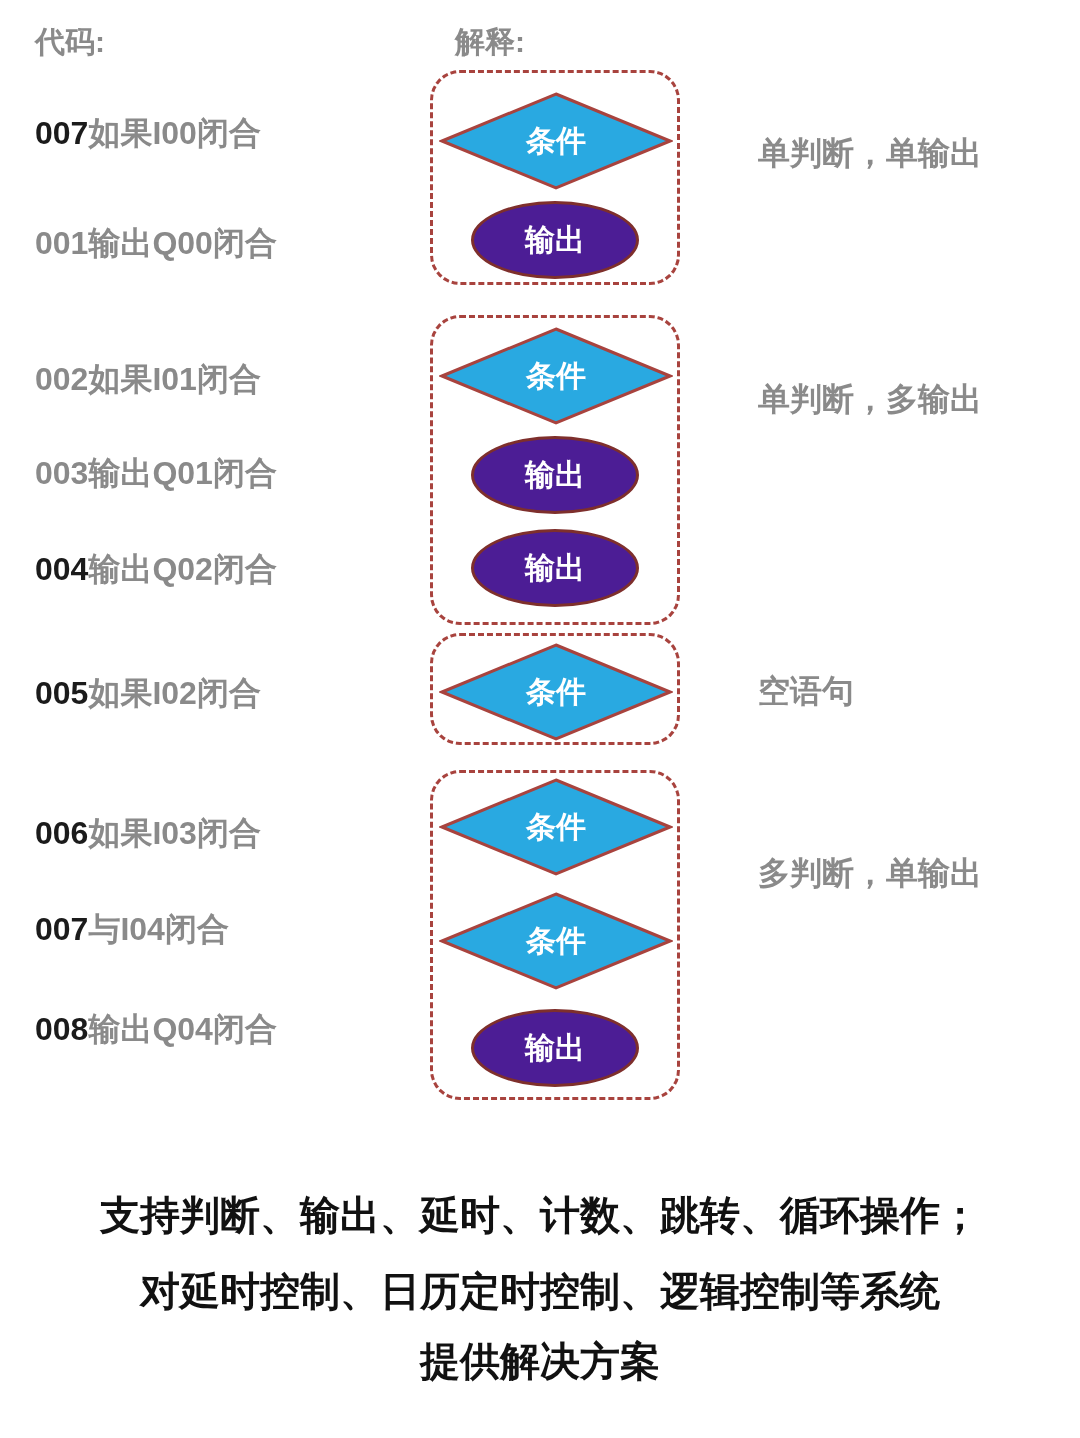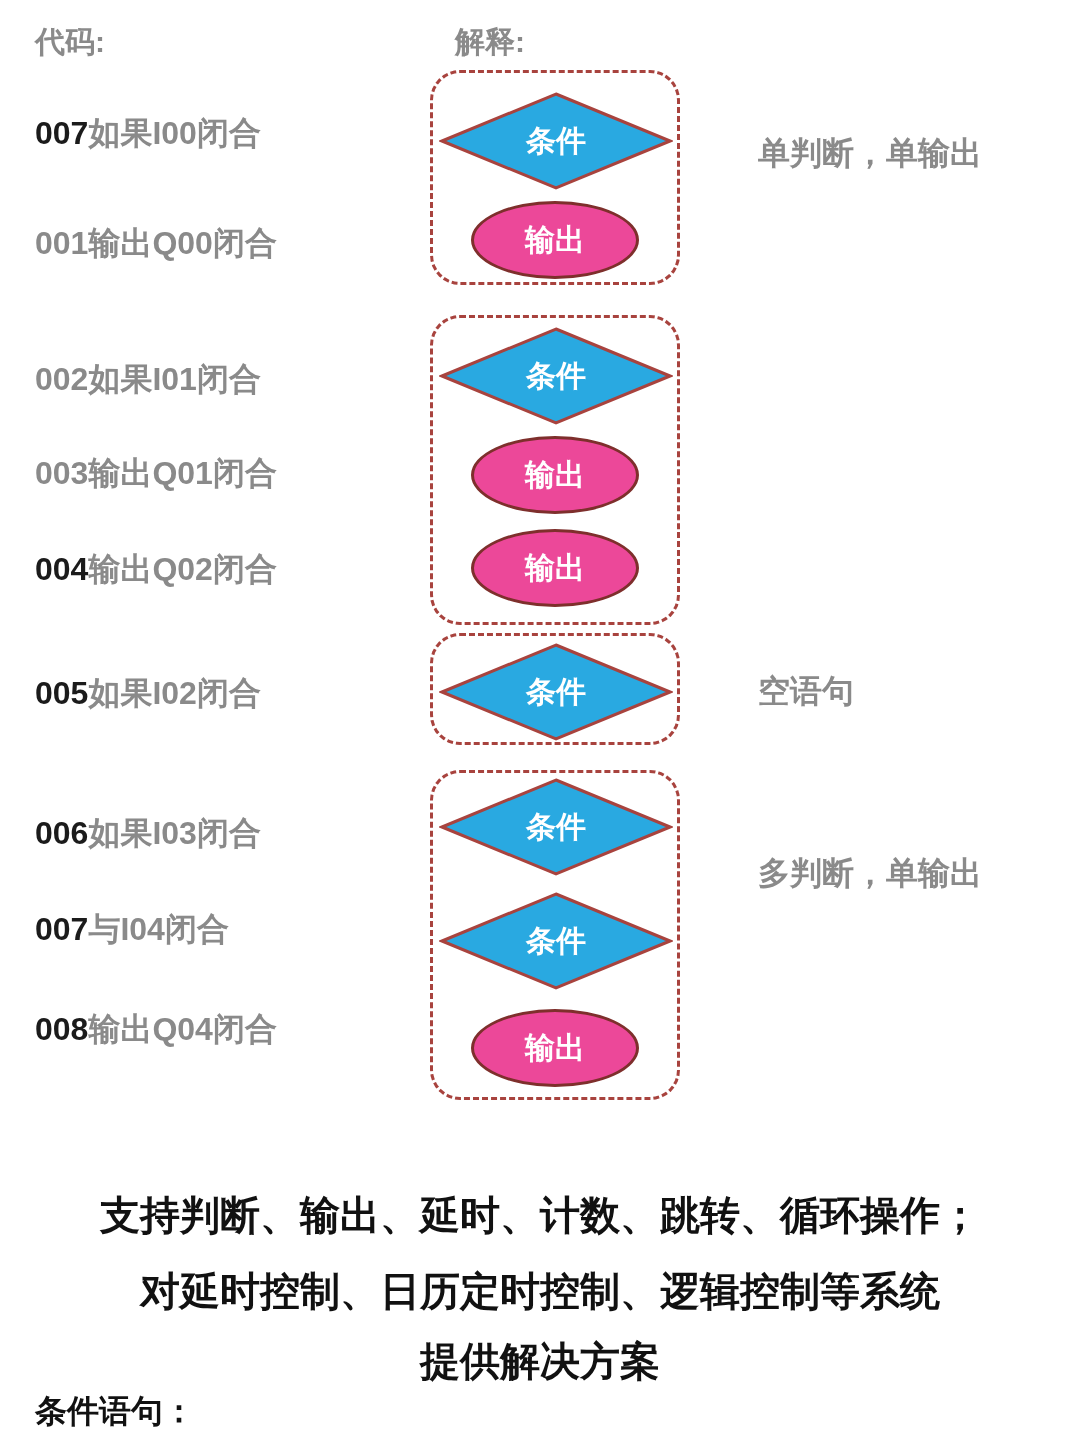--- a/index.html
+++ b/index.html
@@ -26,21 +26,21 @@
     position:absolute;left:430px;width:250px;
     border:3px dashed #a8433e;border-radius:30px;
     box-sizing:border-box;
   }
   .diamond{
     position:absolute;left:6px;width:234px;height:100px;
   }
   .diamond svg{display:block;width:100%;height:100%;}
   .ellipse{
     position:absolute;left:38px;width:168px;height:78px;
-    background:#ec4899;border:3px solid #7e2f2c;border-radius:50%;
+    background:#4c1d95;border:3px solid #7e2f2c;border-radius:50%;
     box-sizing:border-box;
   }
   .shape-label{
     position:absolute;left:0;top:0;width:100%;height:100%;
     display:flex;align-items:center;justify-content:center;
     color:#ffffff;font-size:30px;font-weight:700;
   }
   .annotation{
     position:absolute;left:758px;
     font-size:32px;font-weight:600;color:#8a8a8a;white-space:nowrap;
@@ -121,21 +121,21 @@
         <polygon points="117,3 231,50 117,97 3,50" fill="#29a9e1" stroke="#a8433e" stroke-width="3"></polygon>
       </svg>
       <span class="shape-label">条件</span>
     </div>
     <div class="ellipse" style="top:236px">
       <span class="shape-label">输出</span>
     </div>
   </div>
 
   <div class="annotation" style="top:132px">单判断，单输出</div>
+  <div class="annotation" style="top:378px">单判断，多输出</div>
   <div class="annotation" style="top:670px">空语句</div>
   <div class="annotation" style="top:852px">多判断，单输出</div>
 
   <div class="footer-line" style="top:1264px">对延时控制、日历定时控制、逻辑控制等系统</div>
   <div class="footer-line" style="top:1188px">支持判断、输出、延时、计数、跳转、循环操作；</div>
   <div class="footer-line" style="top:1334px">提供解决方案</div>
-  <div class="cond-label">条件语句：</div>
 
 </div>
 
 </body></html>

